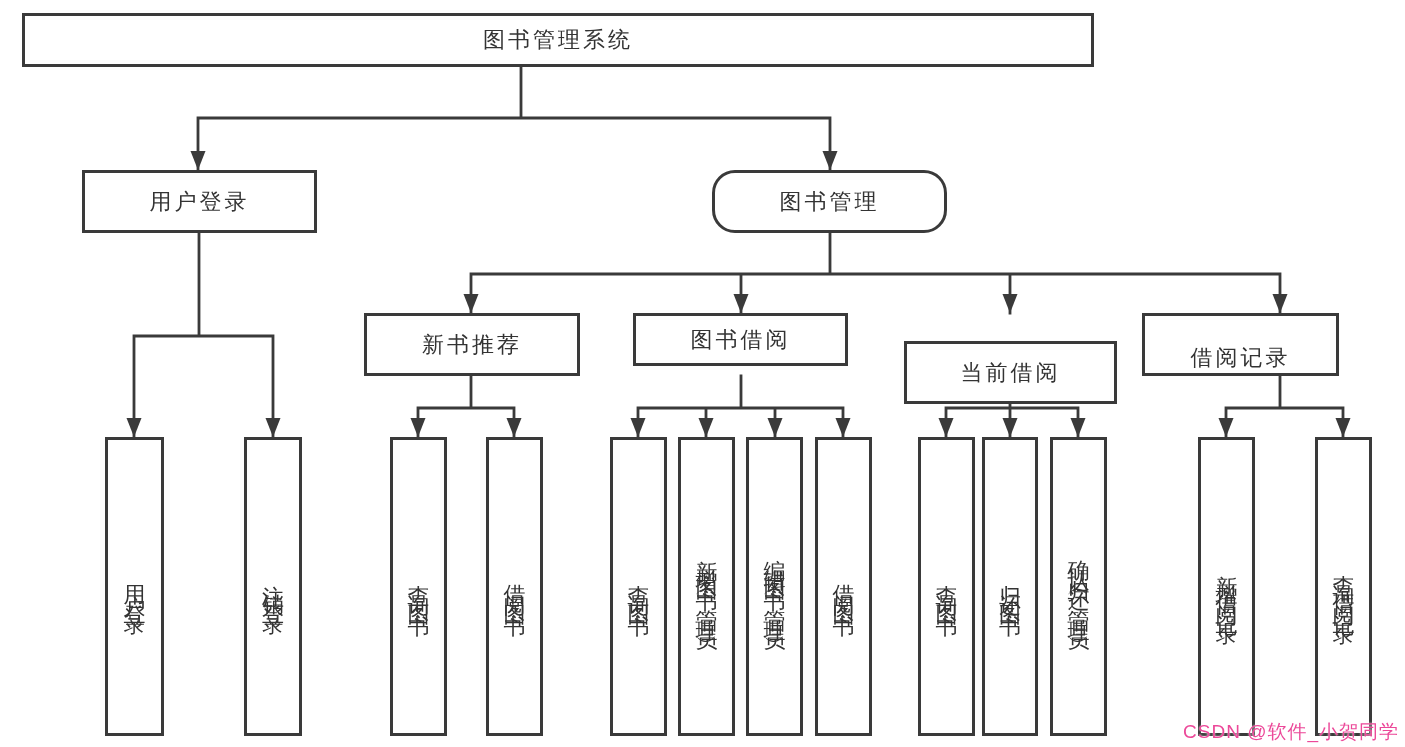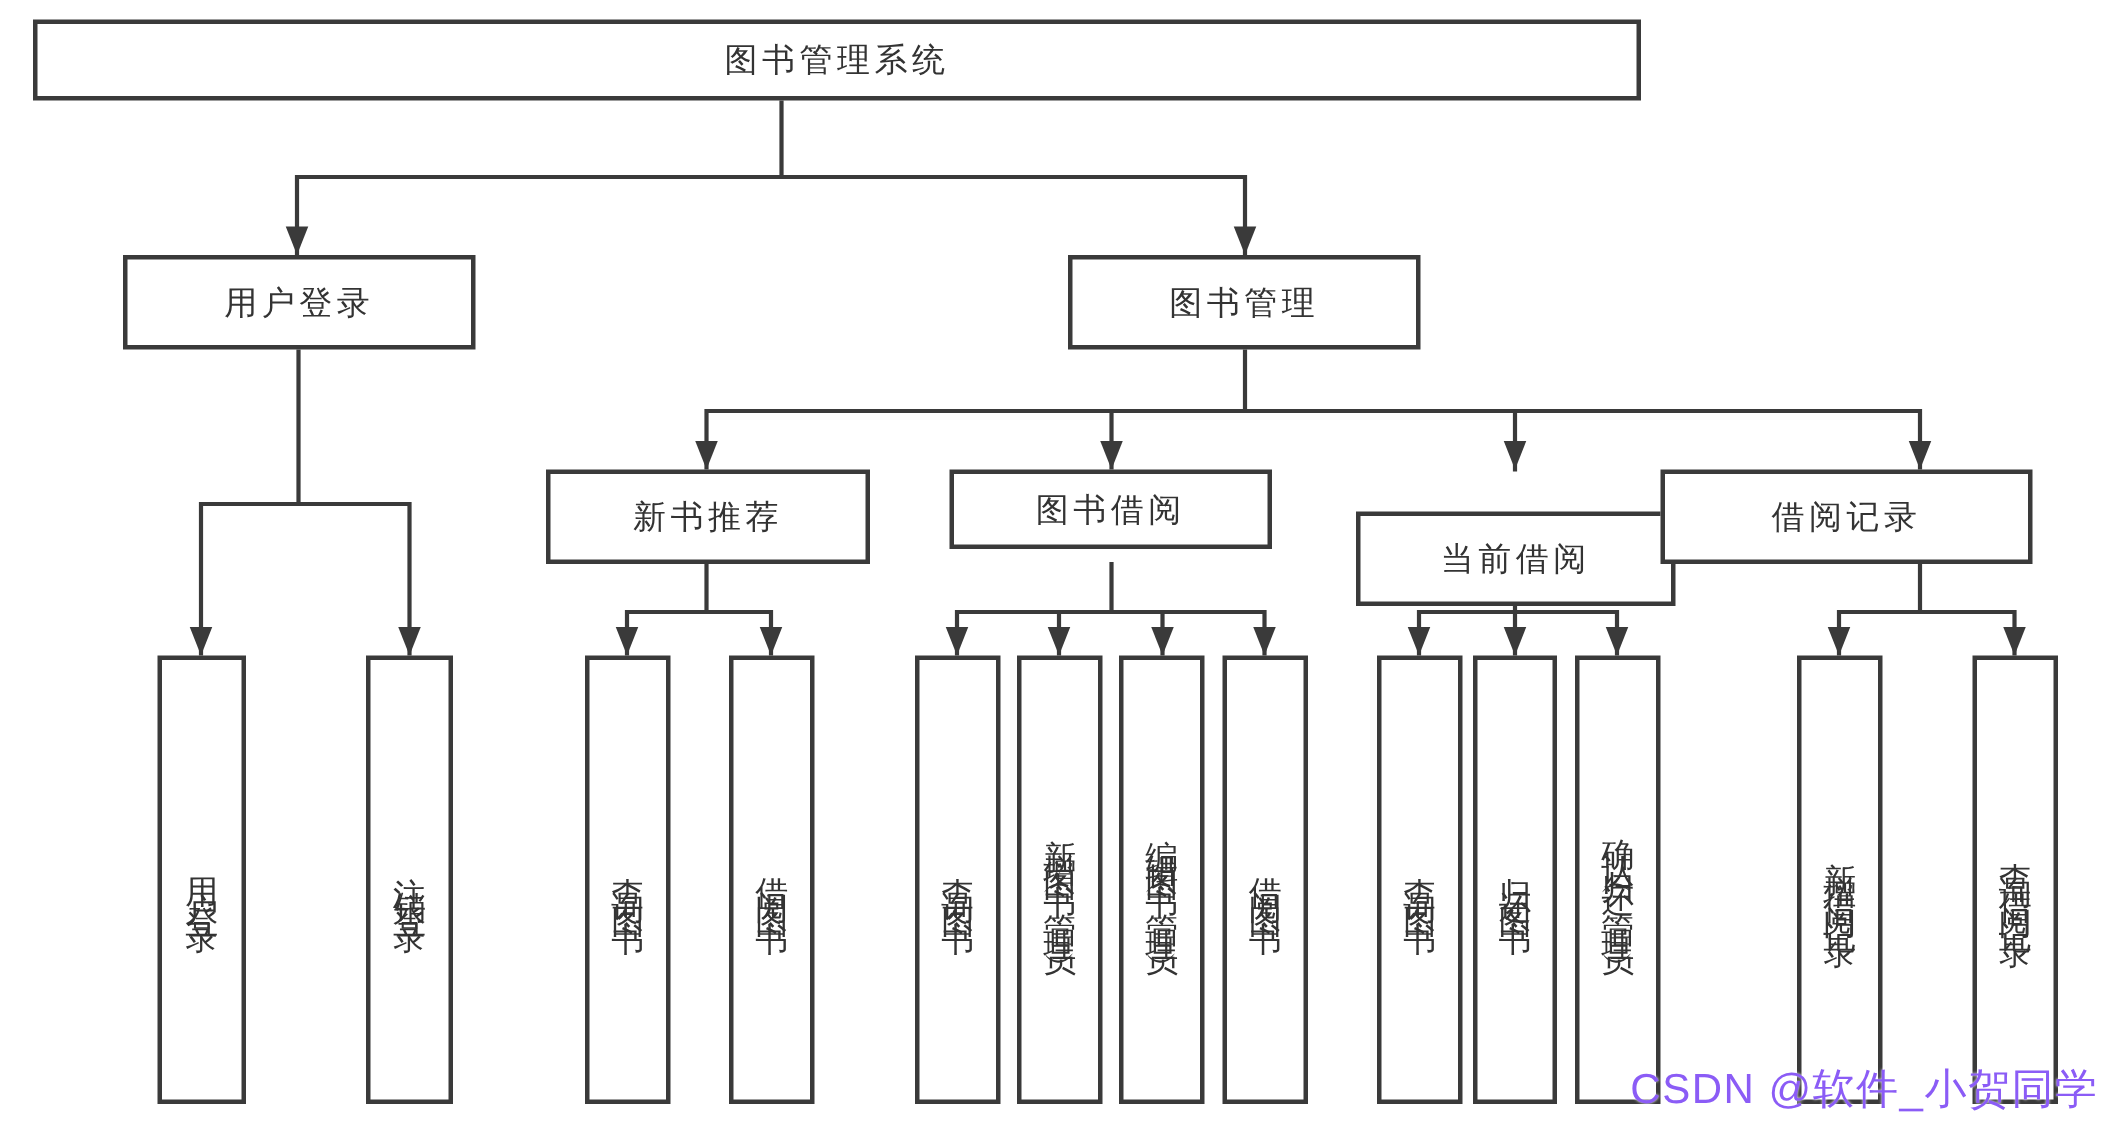--- a/index.html
+++ b/index.html
@@ -37,23 +37,23 @@
     text-orientation: mixed;
     font-size: 22px;
     letter-spacing: 10px;
     color: #333333;
     line-height: 1;
   }
   .watermark {
     position: absolute;
     right: 6px;
     bottom: 2px;
-    font-size: 28px;
+    font-size: 19px;
     letter-spacing: 1px;
-    color: #8b5cf6;
+    color: #ec4899;
     text-shadow: 0 0 2px #ffffff;
     white-space: nowrap;
   }
 </style>
 </head>
 <body>
 
 <div class="canvas">
 
   <svg class="connectors" viewBox="0 0 1405 747" xmlns="http://www.w3.org/2000/svg">
@@ -89,34 +89,34 @@
     <use href="#ah" transform="translate(1343,437)"></use>
   </svg>
 
   <div class="box" style="left:22px; top:13px; width:1072px; height:54px;">
     <span class="hlabel">图书管理系统</span>
   </div>
 
   <div class="box" style="left:82px; top:170px; width:235px; height:63px;">
     <span class="hlabel">用户登录</span>
   </div>
-  <div class="box" style="left:712px; top:170px; width:235px; height:63px;">
+  <div class="box" style="left:712px; top:170px; width:235px; height:63px;border-radius:23px;">
     <span class="hlabel">图书管理</span>
   </div>
 
   <div class="box" style="left:364px; top:313px; width:216px; height:63px;">
     <span class="hlabel">新书推荐</span>
   </div>
   <div class="box" style="left:633px; top:313px; width:215px; height:53px;">
     <span class="hlabel">图书借阅</span>
   </div>
   <div class="box" style="left:904px; top:313px; width:213px; height:63px;margin-top:28px;">
     <span class="hlabel">当前借阅</span>
   </div>
-  <div class="box" style="left:1107px; top:313px; width:248px; height:63px;">
+  <div class="box" style="left:1142px; top:313px; width:197px; height:63px;align-items:flex-end;">
     <span class="hlabel">借阅记录</span>
   </div>
 
   <div class="box leaf" style="left:105px; top:437px; width:59px; height:299px;">
     <span class="vlabel">用户登录</span>
   </div>
   <div class="box leaf" style="left:244px; top:437px; width:58px; height:299px;">
     <span class="vlabel">注销登录</span>
   </div>
   <div class="box leaf" style="left:390px; top:437px; width:57px; height:299px;">

